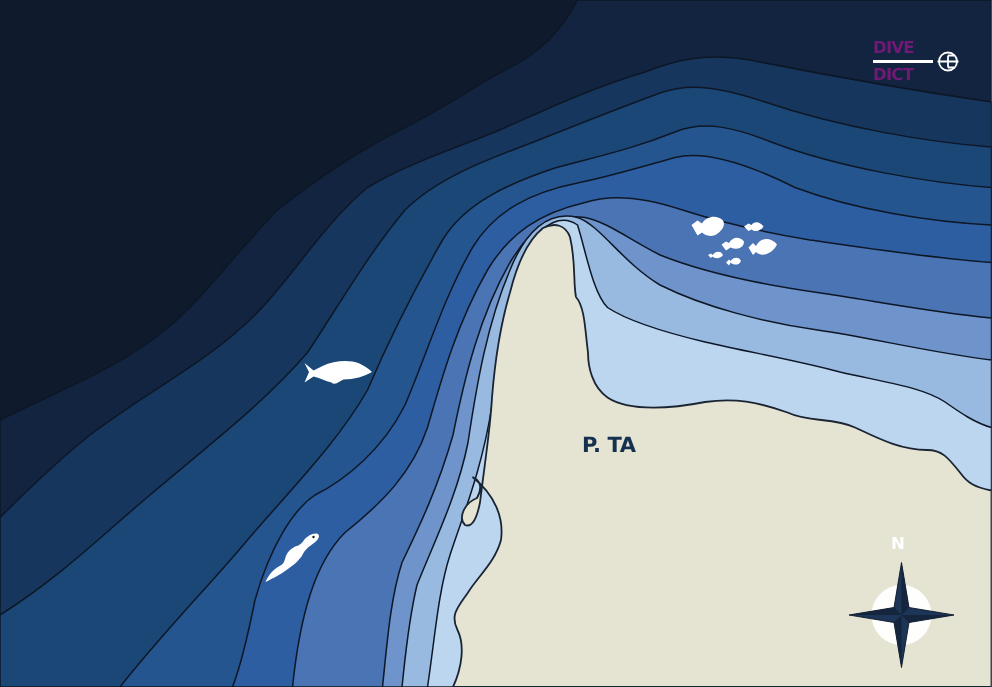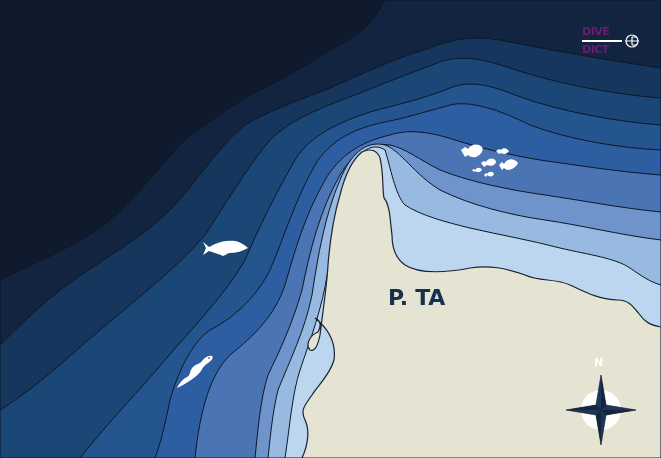--- a/index.html
+++ b/index.html
@@ -1,21 +1,21 @@
 <!DOCTYPE html>
 <html><head>
 <meta charset="utf-8">
 <style>
   html, body { margin: 0; padding: 0; background: #ffffff; }
   #stage { position: relative; width: 661px; height: 458px; overflow: hidden; }
   svg.map { position: absolute; left: 0; top: 0; width: 661px; height: 458px; display: block; }
   .label-title {
     position: absolute; left: 388px; top: 283px;
     font-family: "DejaVu Sans", sans-serif; font-weight: bold;
-    color: #16304f; font-size: 22px; line-height: 29px; letter-spacing: -0.3px;
+    color: #16304f; font-size: 14px; line-height: 29px; letter-spacing: -0.3px;
   }
   .label-title span { display: block; }
   .logo {
     position: absolute; left: 582px; top: 22px; width: 60px; height: 38px;
     font-family: "DejaVu Sans", sans-serif; font-weight: bold; color: #701a75;
     font-size: 11px; line-height: 15px; letter-spacing: -0.5px;
   }
   .logo .l1 { position: absolute; left: 0; top: 2px; }
   .logo .l2 { position: absolute; left: 0; top: 20px; }
   .logo .bar { position: absolute; left: 0; top: 18px; width: 40px; height: 1.5px; background: #fff; }

